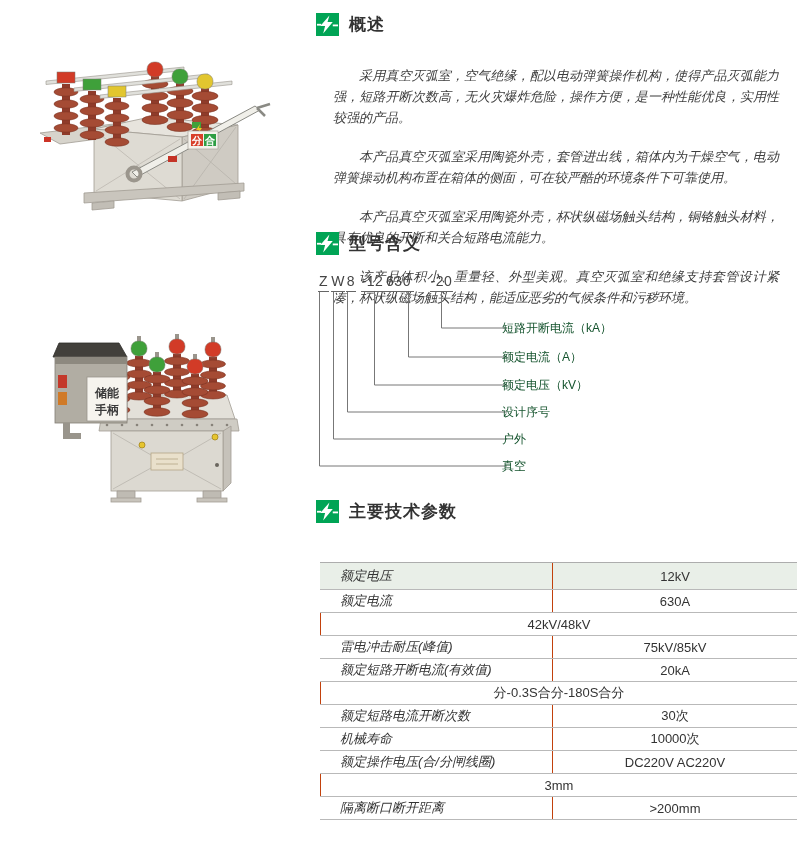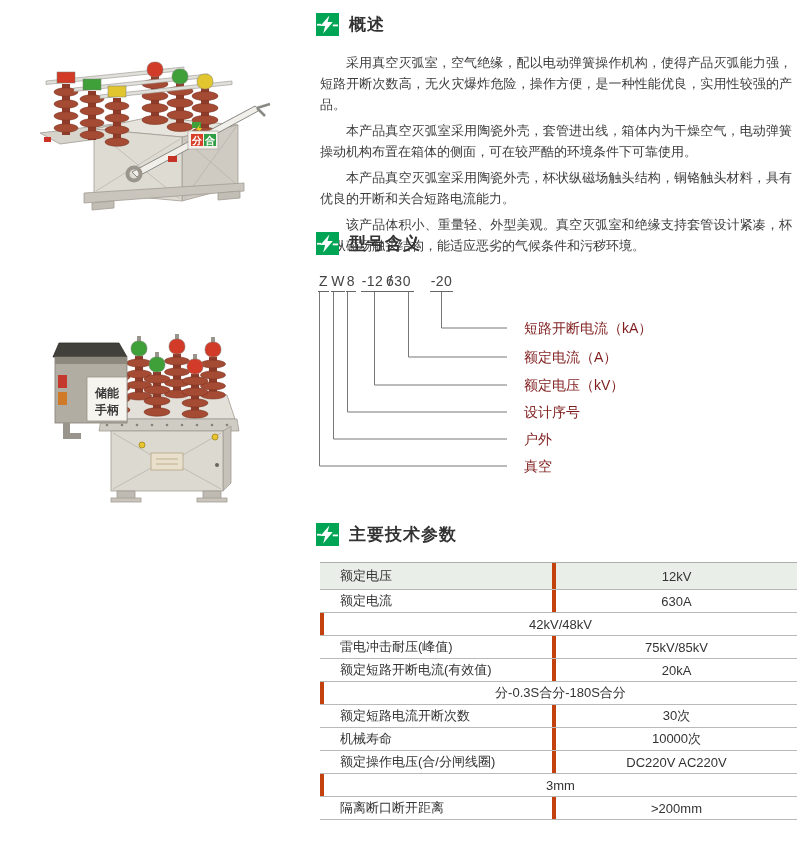--- a/index.html
+++ b/index.html
@@ -7,35 +7,35 @@
     position:relative; width:800px; height:855px; background:#ffffff;
     font-family:"Liberation Sans","DejaVu Sans",sans-serif; overflow:hidden;
   }
   
   .sec-head { position:absolute; left:316px; display:flex; align-items:center; gap:10px;text-align:right; }
   .sec-icon svg { display:block; }
   .sec-title { font-size:17px; font-weight:bold; color:#333; letter-spacing:1px; white-space:nowrap; }
   
   .overview-text { position:absolute; left:315px; top:47px; width:482px;
     font-size:13px; line-height:21px; color:#3d3d3d; text-align:justify; }
-  .overview-text p { margin:5px; text-indent:2em; }
+  .overview-text p { margin:18px; text-indent:2em;font-style:italic; }
   
   .model-row { position:absolute; left:318px; top:273px; height:20px; }
   .model-seg { position:absolute; top:0; display:inline-block; font-size:14px; color:#444;
     height:18px; line-height:17px; border-bottom:1px solid #666; text-align:center; letter-spacing:0.5px; }
   .model-seg.noline { border-bottom:none; }
   .model-connectors { position:absolute; left:315px; top:292px; }
-  .model-label { position:absolute; left:524px; font-size:14px; color:#7f1d1d; line-height:18px; white-space:nowrap; }
+  .model-label { position:absolute; left:502px; font-size:12px; color:#14532d; line-height:18px; white-space:nowrap; }
   
   .param-table { position:absolute; left:320px; top:562px; width:477px;
     border-top:1px solid #adadad; font-size:13px; color:#333; }
   .t-row { display:flex; align-items:stretch; height:22px; border-bottom:1px solid #b9b9b9; }
   .t-row.hl { height:26px; }
-  .t-name { width:212px; padding-left:20px; display:flex; align-items:center; }
-  .t-val { flex:1; border-left:4px solid #c2410c; display:flex; align-items:center; justify-content:center; }
+  .t-name { width:212px; padding-left:20px; display:flex; align-items:center;font-style:italic; }
+  .t-val { flex:1; border-left:1px solid #c2410c; display:flex; align-items:center; justify-content:center; }
   
   .photo1 { position:absolute; left:22px; top:36px; width:285px; height:185px; }
   .photo2 { position:absolute; left:45px; top:315px; width:235px; height:190px; }
   svg text { font-family:"Liberation Sans","DejaVu Sans",sans-serif; }
 </style>
 </head>
 <body>
 
 <div class="page">
 
@@ -280,21 +280,21 @@
     </g>
   </svg>
 
   <div class="model-label" style="top:319px">短路开断电流（kA）</div>
   <div class="model-label" style="top:348px">额定电流（A）</div>
   <div class="model-label" style="top:376px">额定电压（kV）</div>
   <div class="model-label" style="top:403px">设计序号</div>
   <div class="model-label" style="top:430px">户外</div>
   <div class="model-label" style="top:457px">真空</div>
 
-  <div class="sec-head" style="top:523px">
+  <div class="sec-head" style="top:500px">
     <span class="sec-icon">
       <svg width="23" height="23" viewBox="0 0 24 24">
         <rect x="0" y="0" width="24" height="24" fill="#00a455"></rect>
         <polygon points="14,2.5 4.5,13.5 9.5,13.5 7.5,21.5 17.5,9.5 12,9.5" fill="#ffffff"></polygon>
         <rect x="1" y="11.3" width="4.5" height="1.9" fill="#ffffff"></rect>
         <rect x="17.5" y="12" width="5.5" height="1.9" fill="#ffffff"></rect>
       </svg>
     </span>
     <span class="sec-title">主要技术参数</span>
   </div>

